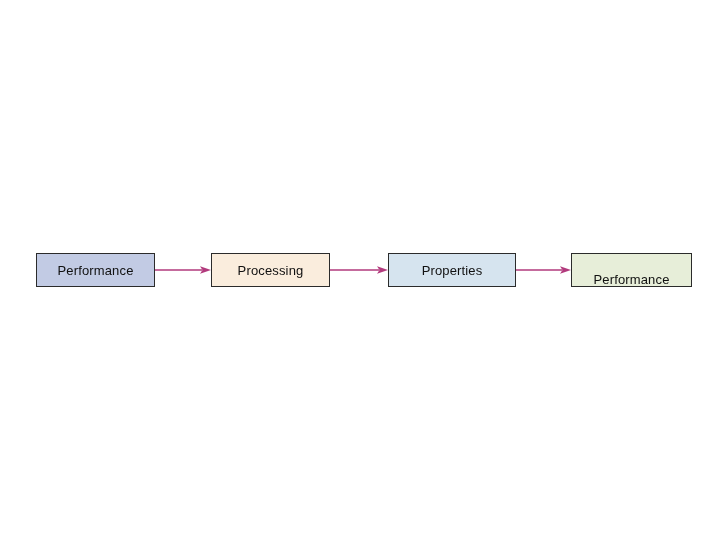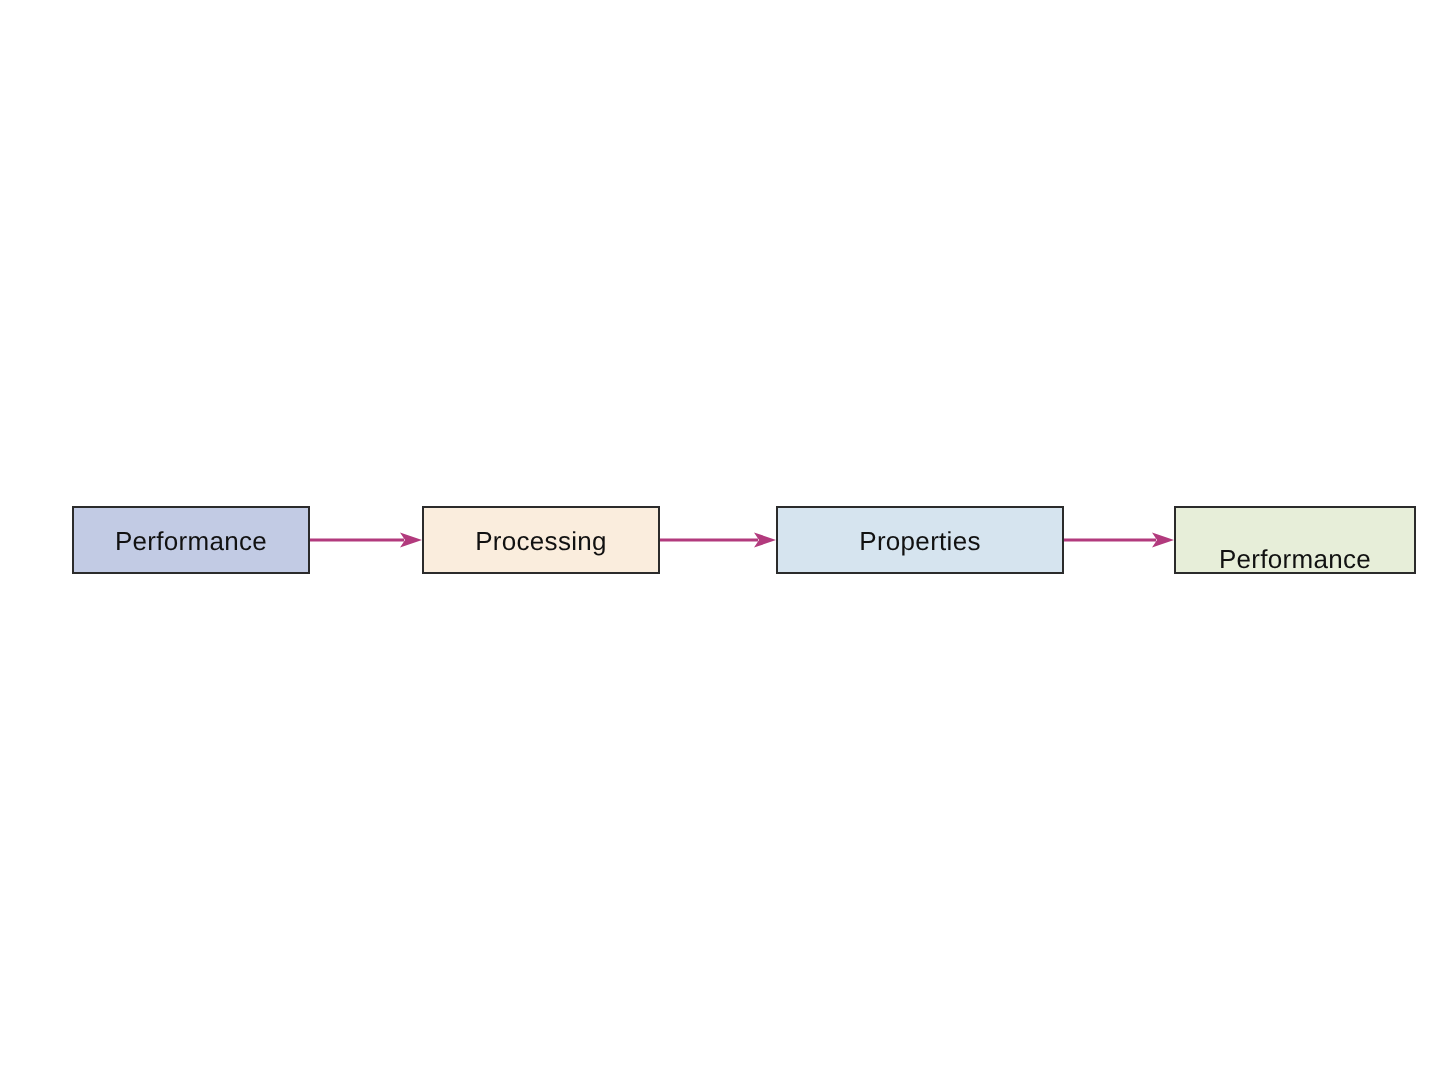--- a/index.html
+++ b/index.html
@@ -80,21 +80,21 @@
 
     <div class="node" id="node-1" style="background: rgb(250, 237, 221); border-color: rgb(43, 43, 43); width: 119px;">
       <span class="node-label" style="color: rgb(17, 17, 17);">Processing</span>
     </div>
 
     <svg class="connector" id="conn-1" width="58" height="14" viewBox="0 0 58 14">
       <line x1="0" y1="7" x2="49" y2="7" stroke="#b23a7d" stroke-width="1.6"></line>
       <polygon points="58,7 47,3.2 49.5,7 47,10.8" fill="#b23a7d"></polygon>
     </svg>
 
-    <div class="node" id="node-2" style="background: rgb(214, 228, 239); border-color: rgb(43, 43, 43); width: 144px;">
+    <div class="node" id="node-2" style="background: rgb(214, 228, 239); border-color: rgb(43, 43, 43); width: 128px;">
       <span class="node-label" style="color: rgb(17, 17, 17);">Properties</span>
     </div>
 
     <svg class="connector" id="conn-2" width="55" height="14" viewBox="0 0 55 14">
       <line x1="0" y1="7" x2="46" y2="7" stroke="#b23a7d" stroke-width="1.6"></line>
       <polygon points="55,7 44,3.2 46.5,7 44,10.8" fill="#b23a7d"></polygon>
     </svg>
 
     <div class="node" id="node-3" style="background: rgb(231, 238, 217); border-color: rgb(43, 43, 43); width: 121px; align-items: flex-end;">
       <span class="node-label" style="color: rgb(17, 17, 17);">Performance</span>

